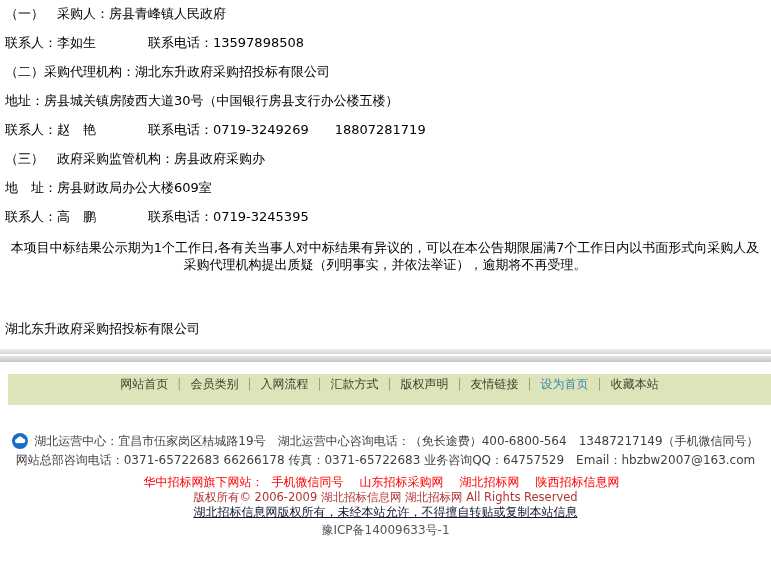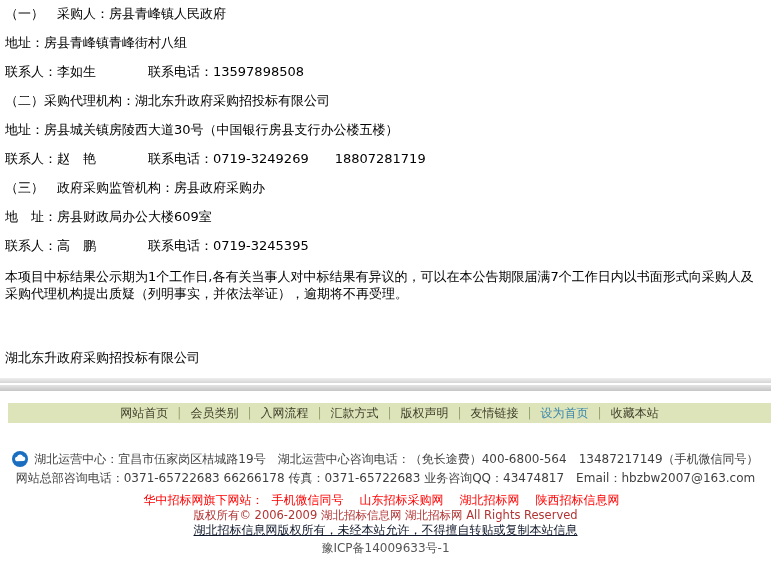--- a/index.html
+++ b/index.html
@@ -7,29 +7,29 @@
   body {
     width: 771px; height: 566px;
     background: #ffffff;
     color: #000000;
     font-family: "DejaVu Sans", "Liberation Sans", sans-serif;
     overflow: hidden;
   }
   .article { padding: 7px 8px 0 5px; font-size: 13px; }
   .article .line { margin: 0 0 15px; line-height: 14px; white-space: pre-wrap; }
   .article .title { font-weight: bold; }
-  .notice { margin: 0; width: 760px; line-height: 17px; }
+  .notice { margin: 0; width: 760px; line-height: 17px; text-align: center; }
   .signature { margin-top: 49px; line-height: 14px; }
 
   .divider-wrap { margin-top: 4px; }
   .divider1 { height: 5px; background: linear-gradient(180deg, #eeeeee, #d6d6d6); }
   .divider2 { height: 6px; background: linear-gradient(180deg, #e4e4e4, #c6c6c6); margin-top: 2px; }
 
   .navbar {
-    margin: 12px 0 0 8px; height: 20px;
+    margin: 12px 0 0 8px; height: 31px;
     background: #dde4ba;
     text-align: center;
     font-size: 12px; line-height: 20px;
     color: #3f3f2a;
   }
   .nav-item { cursor: pointer; }
   .nav-item.highlight { color: #3a87ad; }
   .navbar .sep { color: #97a571; padding: 0 9px; }
 
   .site-footer { margin-top: 7px; text-align: center; font-size: 12px; color: #3f3f3f; }
@@ -41,21 +41,20 @@
   .f-rights { line-height: 15px; color: #0f172a; text-decoration: underline; }
   .f-icp { margin-top: 3px; line-height: 15px; color: #555555; }
   .svc-icon { width: 16px; height: 16px; display: inline-block; flex: 0 0 16px; }
 </style>
 </head>
 <body>
 
 <div class="article">
 
   <p class="line">（一）　采购人：房县青峰镇人民政府</p>
-  <p class="line">地址：房县青峰镇青峰街村八组</p>
   <p class="line">联系人：李如生　　　　联系电话：13597898508</p>
 
   <p class="line">（二）采购代理机构：湖北东升政府采购招投标有限公司</p>
   <p class="line">地址：房县城关镇房陵西大道30号（中国银行房县支行办公楼五楼）</p>
   <p class="line">联系人：赵　艳　　　　联系电话：0719-3249269　　18807281719</p>
 
   <p class="line">（三）　政府采购监管机构：房县政府采购办</p>
   <p class="line">地　址：房县财政局办公大楼609室</p>
   <p class="line">联系人：高　鹏　　　　联系电话：0719-3245395</p>
 
@@ -74,20 +73,20 @@
 </div>
 
 <div class="site-footer">
   <div class="f-line1">
     <svg class="svc-icon" viewBox="0 0 16 16">
       <circle cx="8" cy="8" r="8" fill="#1a6ec0"></circle>
       <path d="M4.4 10.2 a2.3 2.3 0 0 1 .6-4.4 A3.2 3.2 0 0 1 11 5.4 a2.4 2.4 0 0 1 .6 4.7 z" fill="#ffffff"></path>
     </svg>
     <span>湖北运营中心：宜昌市伍家岗区桔城路19号　湖北运营中心咨询电话：（免长途费）400-6800-564　13487217149（手机微信同号）</span>
   </div>
-  <div class="f-line2">网站总部咨询电话：0371-65722683 66266178 传真：0371-65722683 业务咨询QQ：43474817　Email：hbzbw2007@163.com</div>
+  <div class="f-line2">网站总部咨询电话：0371-65722683 66266178 传真：0371-65722683 业务咨询QQ：64757529　Email：hbzbw2007@163.com</div>
   <div class="f-sites">
     <span>华中招标网旗下网站：</span><span class="site-link">手机微信同号</span><span class="site-link">山东招标采购网</span><span class="site-link">湖北招标网</span><span class="site-link">陕西招标信息网</span>
   </div>
   <div class="f-copyright">版权所有© 2006-2009 湖北招标信息网 湖北招标网 All Rights Reserved</div>
   <div class="f-rights">湖北招标信息网版权所有，未经本站允许，不得擅自转贴或复制本站信息</div>
   <div class="f-icp">豫ICP备14009633号-1</div>
 </div>
 
 </body></html>

